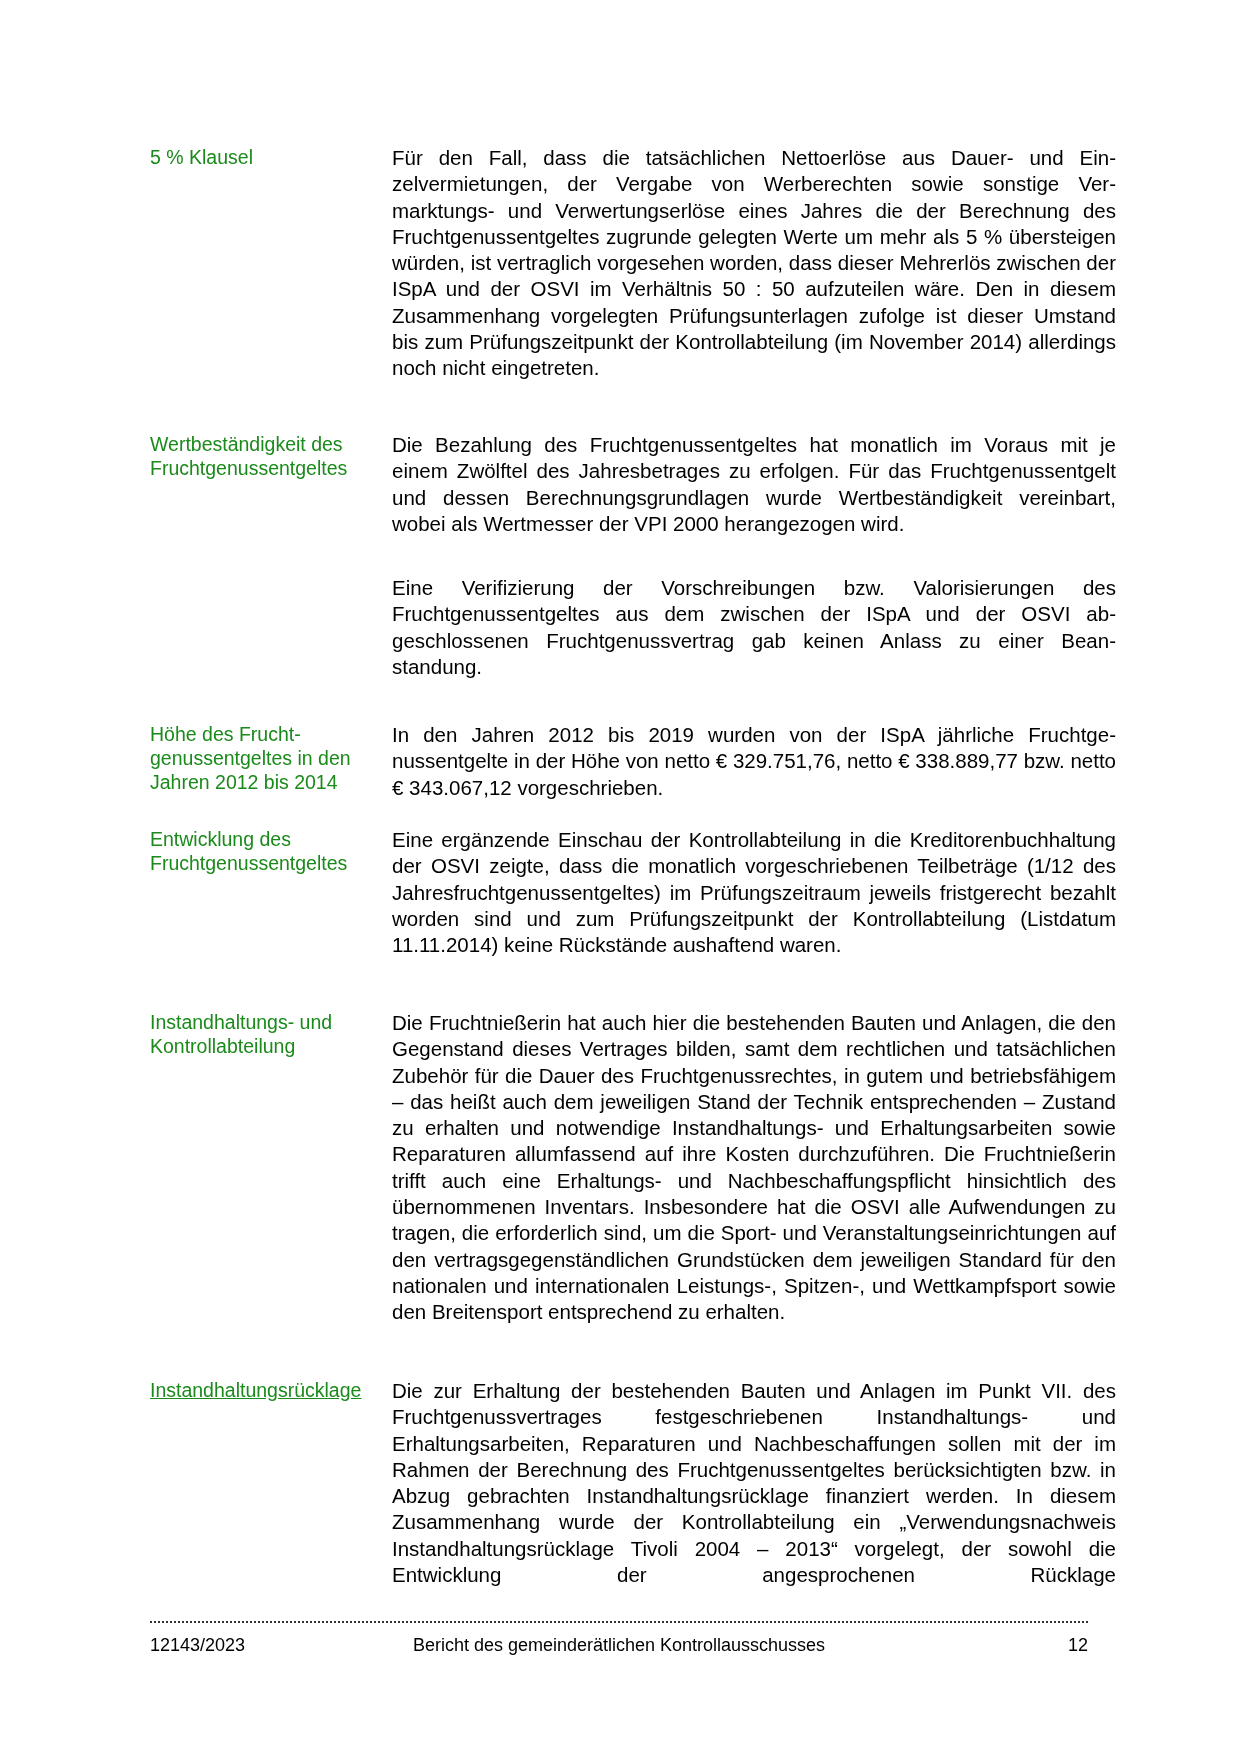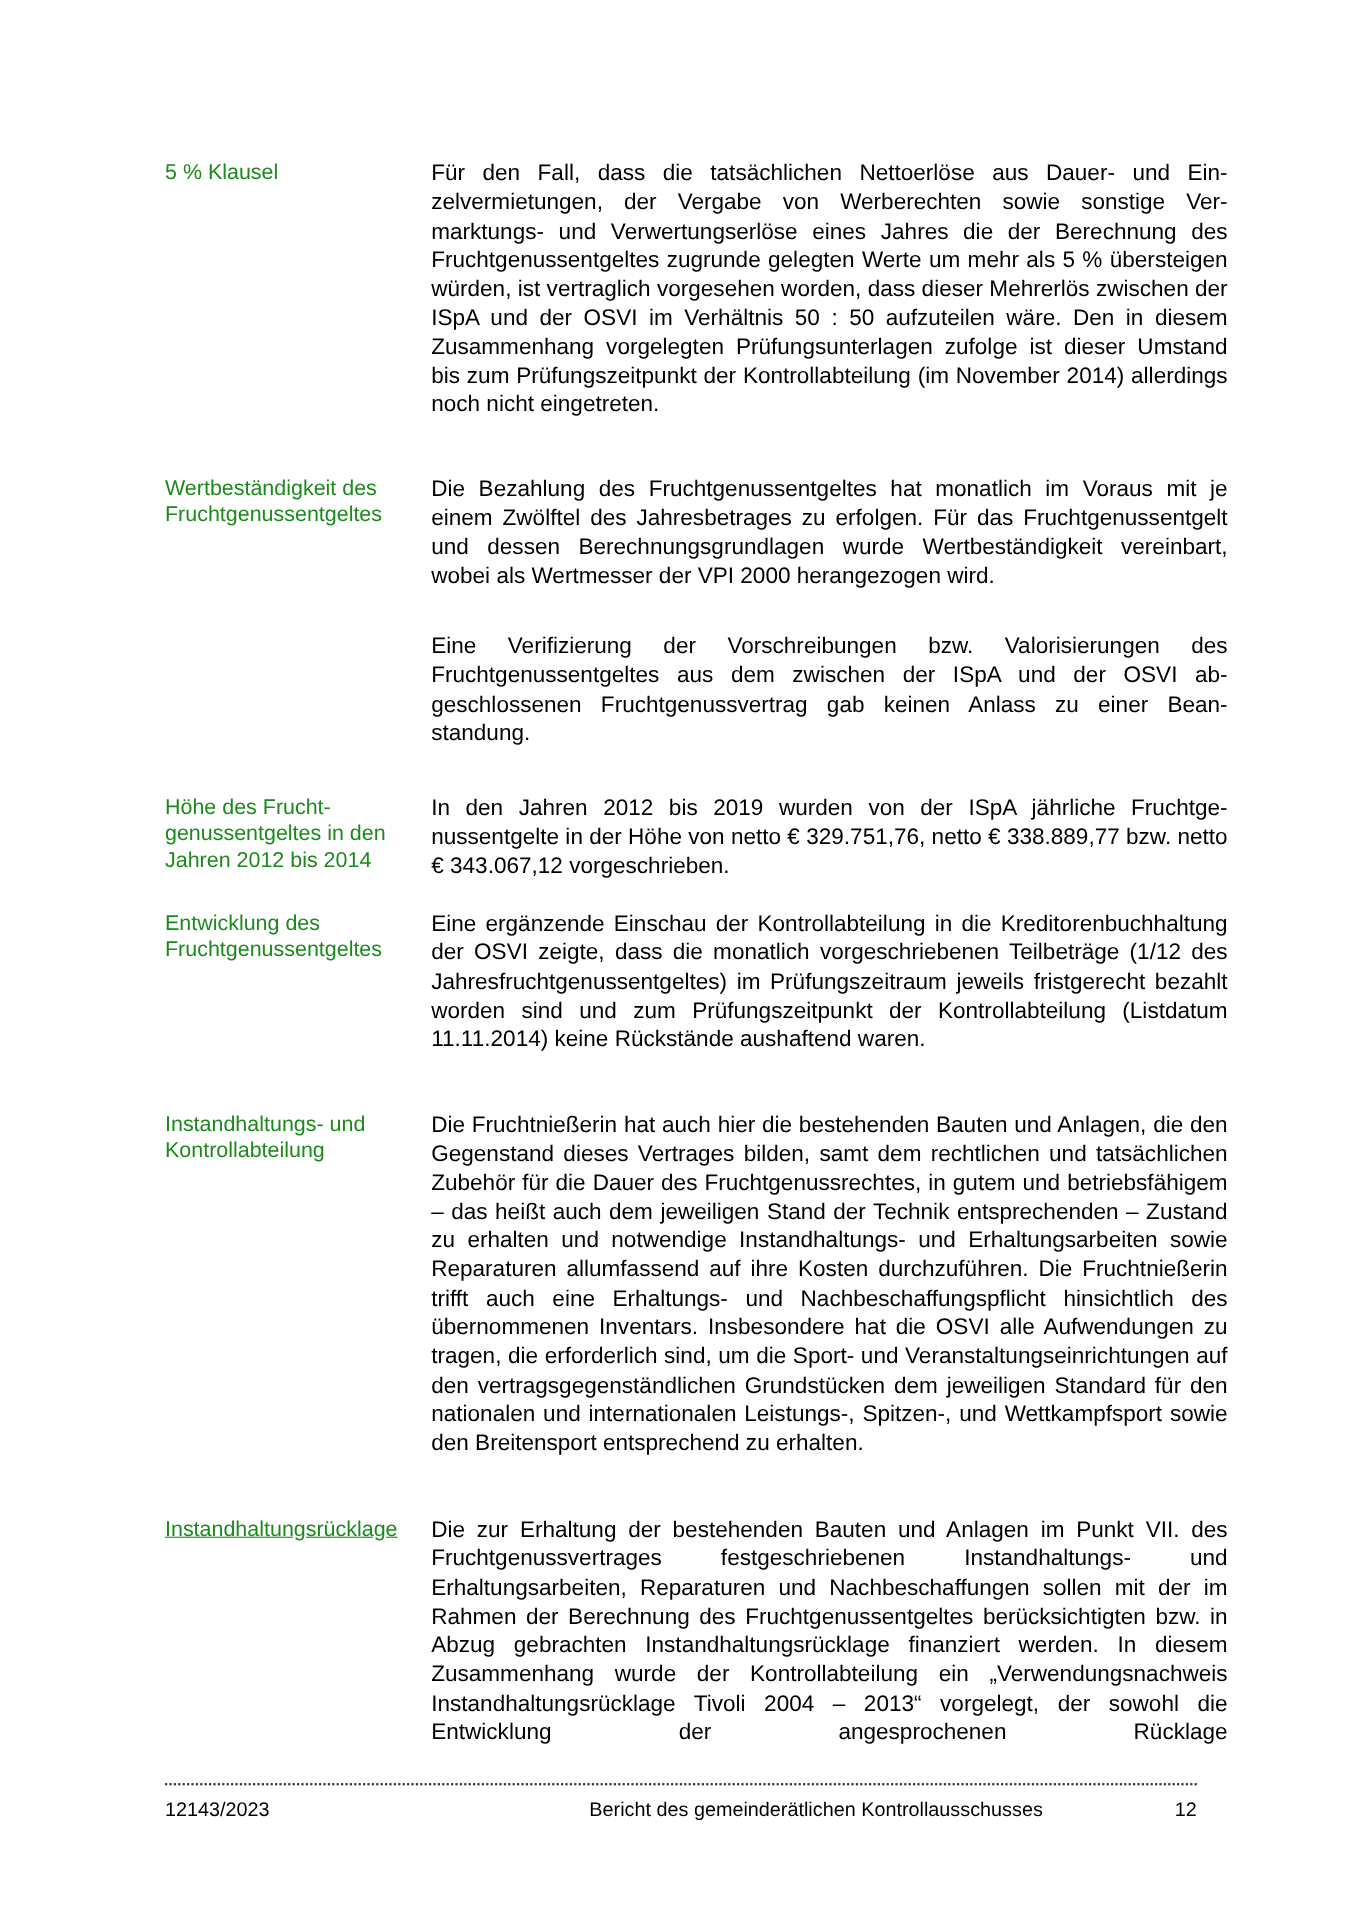--- a/index.html
+++ b/index.html
@@ -12,21 +12,21 @@
   .body-text { position: absolute; left: 242px; width: 724px;
                font-size: 20.5px; line-height: 26.3px; text-align: justify;
                hyphens: manual; }
   .body-text p { margin: 0; }
   .body-text p + p { margin-top: 38px; }
   .footer-rule { position: absolute; left: 150px; top: 1621px; width: 938px;
                  border-top: 2px dotted #333; }
   .footer { position: absolute; left: 150px; top: 1634px; width: 938px;
             font-size: 18px; line-height: 22px; }
   .footer .left { position: absolute; left: 0; }
-  .footer .center { position: absolute; left: 0; width: 798px; text-align: right; padding-left: 140px; box-sizing: border-box; }
+  .footer .center { position: absolute; left: 0; width: 798px; text-align: center; padding-left: 140px; box-sizing: border-box; }
   .footer .right { position: absolute; right: 0; }
 </style>
 </head>
 <body>
 
 <div class="page">
 
   <div class="section" style="top:145px;">
     <div class="margin-label">5 % Klausel</div>
     <div class="body-text">

